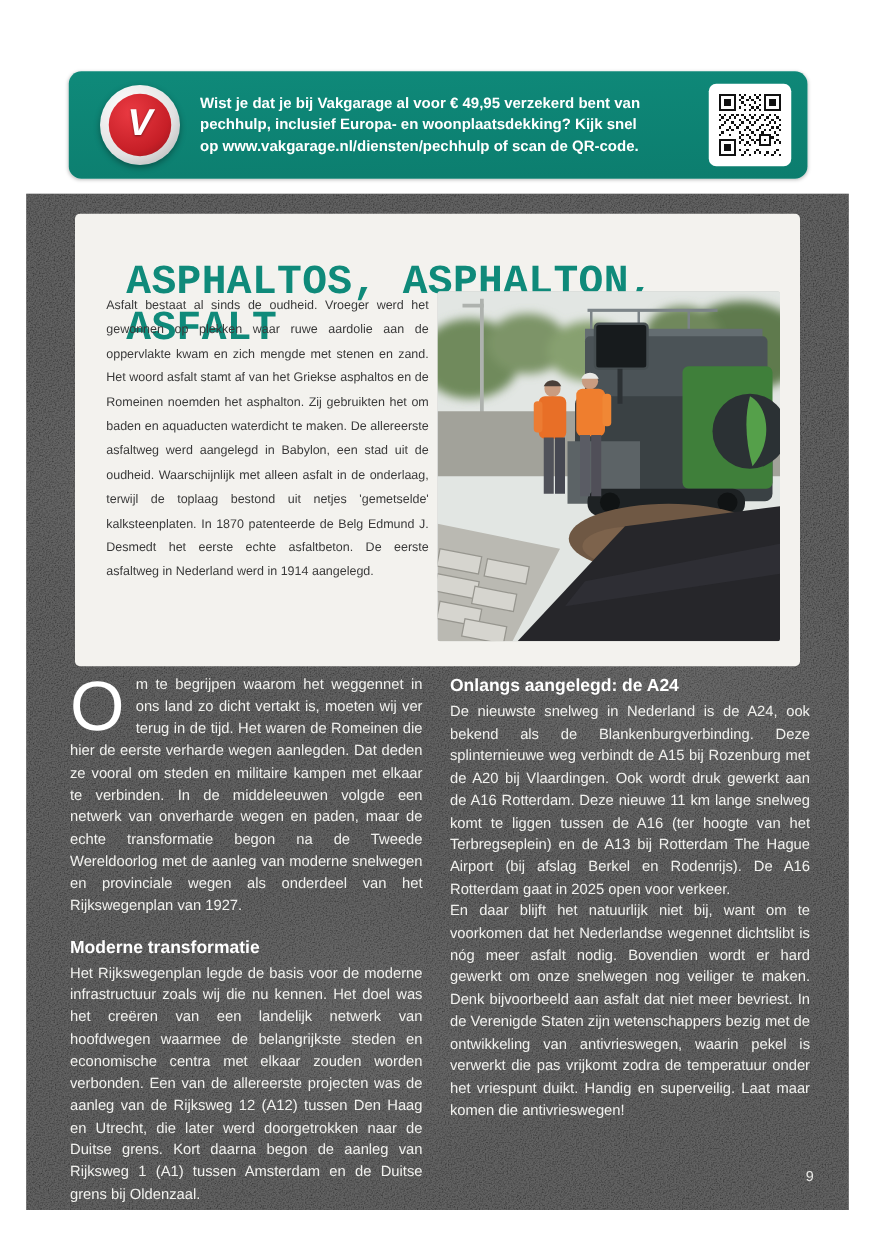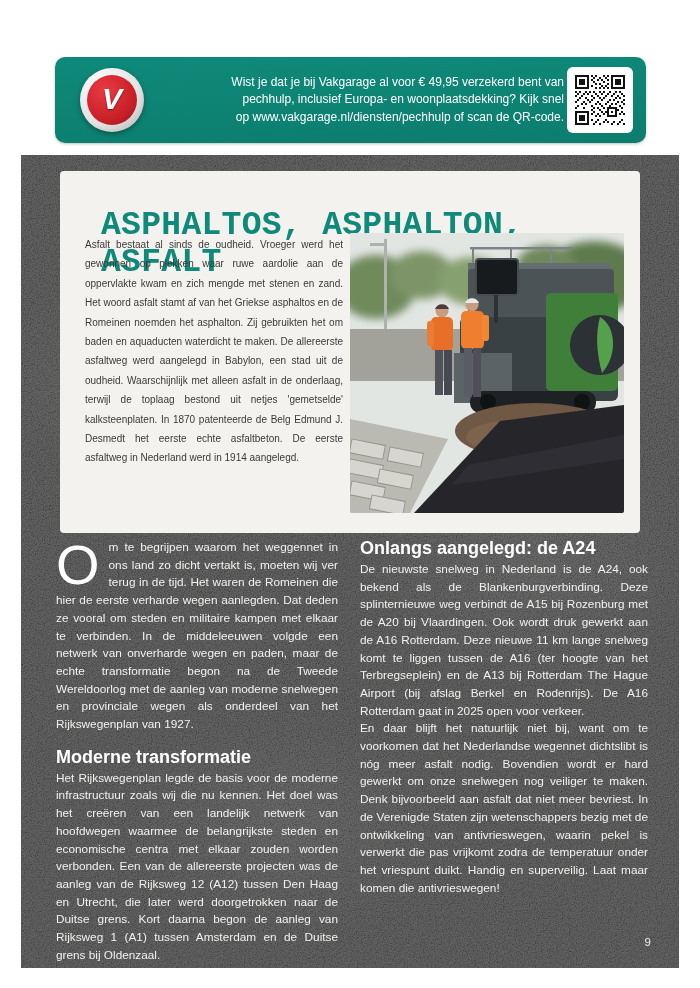--- a/index.html
+++ b/index.html
@@ -28,23 +28,22 @@
     width:50px; height:50px; border-radius:50%;
     background:radial-gradient(circle at 35% 30%, #ea3a42, var(--logo_red,#c11d26) 65%, #8d141b);
     display:flex; align-items:center; justify-content:center;
   }
   .logo-v {
     color:#fff; font-size:30px; font-weight:bold; font-style:italic;
     text-shadow:0 1px 2px rgba(0,0,0,.45); transform:translateY(-1px);
   }
   .banner-text {
     margin-left:16px; width:404px; color:#ffffff;
-    font-size:12px; line-height:17.6px; font-weight:normal;
+    font-size:12px; line-height:17.6px; font-weight:bold;
     white-space:pre-line;
-    text-align:right;
   }
   .qr-wrap {
     position:absolute; right:13px; top:10px; width:66px; height:66px;
     background:#ffffff; border-radius:6px; padding:4px;
   }
   .qr-wrap svg { display:block; width:100%; height:100%; }
 
   
   .asphalt {
     position:absolute; left:21px; top:155px; width:658px; height:813px;
@@ -81,21 +80,21 @@
 
   
   .columns {
     position:absolute; left:35px; top:384px; width:592px; z-index:1;
     display:flex; gap:22px; color:var(--text_light,#f1f1ee);
   }
   .col { font-size:11.8px; line-height:17.7px; text-align:justify; }
   .col-left  { width:282px; }
   .col-right { width:288px; }
   .col p { margin:0; }
-  .col h3 { margin:14px 0 4px; font-size:18px; line-height:18px; color:#ffffff; }
+  .col h3 { margin:14px 0 4px; font-size:14px; line-height:18px; color:#ffffff; }
   .col h3.first { margin-top:0; }
   .dropcap {
     float:left; font-size:56px; line-height:44px; padding:4px 9px 0 0;
     color:#ffffff; font-weight:400;
   }
 
   .page-number {
     position:absolute; right:28px; bottom:20px; z-index:1;
     font-size:11.5px; color:#ebebe8;
   }

